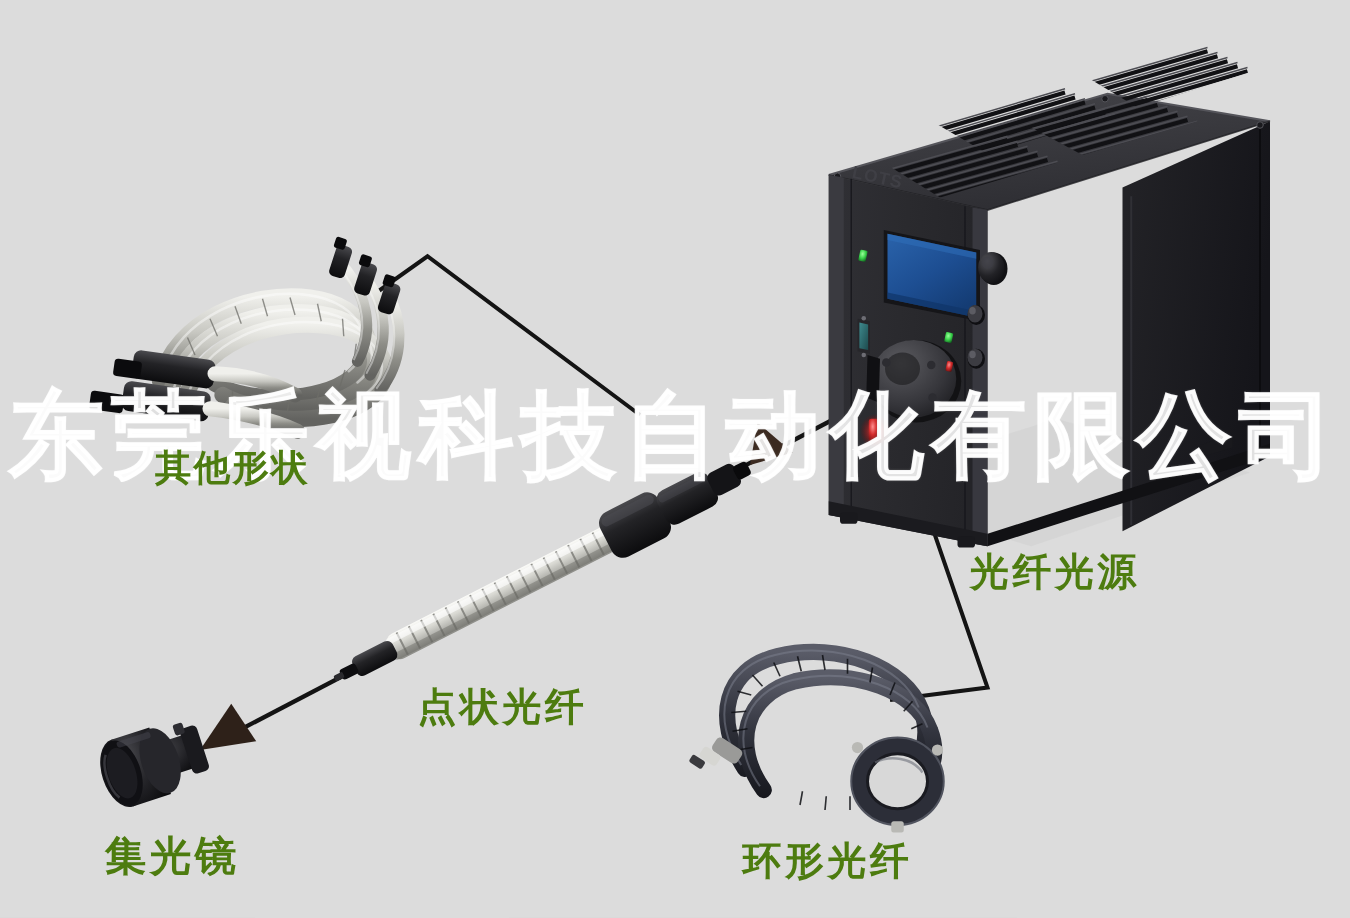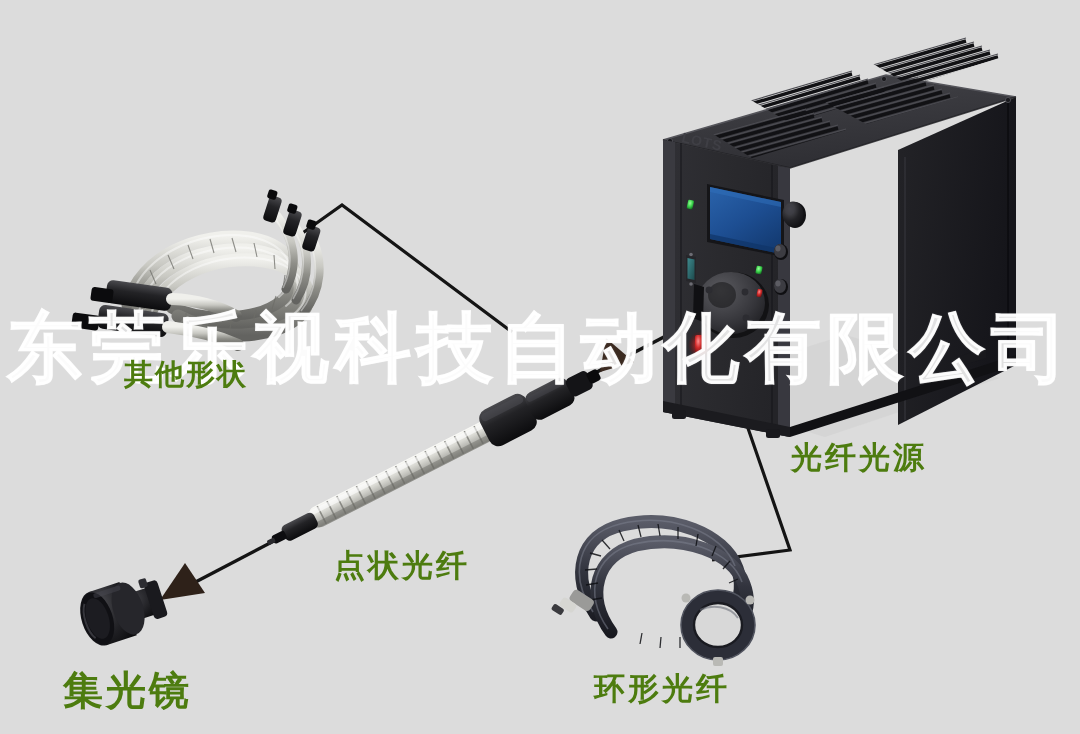--- a/index.html
+++ b/index.html
@@ -23,24 +23,24 @@
   }
   
   .label {
     position: absolute;
     color: #4d7c0f;
     font-weight: 700;
     letter-spacing: 3px;
     white-space: nowrap;
     font-family: "DejaVu Sans", "Liberation Sans", sans-serif;
   }
-  #label-source   { left: 776px; top: 437px; font-size: 31px; margin-left: 15px; }
+  #label-source   { left: 776px; top: 437px; font-size: 31px; }
   #label-spot     { left: 334px; top: 545px; font-size: 31px; }
   #label-ring     { left: 594px; top: 668px; font-size: 31px; }
-  #label-lens     { left: 63px;  top: 663px; font-size: 40px; }
+  #label-lens     { left: 84px;  top: 663px; font-size: 33px; }
   #label-other    { left: 124px; top: 355px; font-size: 29px; letter-spacing: 2px;}
 
   
   #watermark {
     position: absolute;
     left: 0;
     top: 298px;
     width: 1080px;
     text-align: center;
     font-size: 76px;

